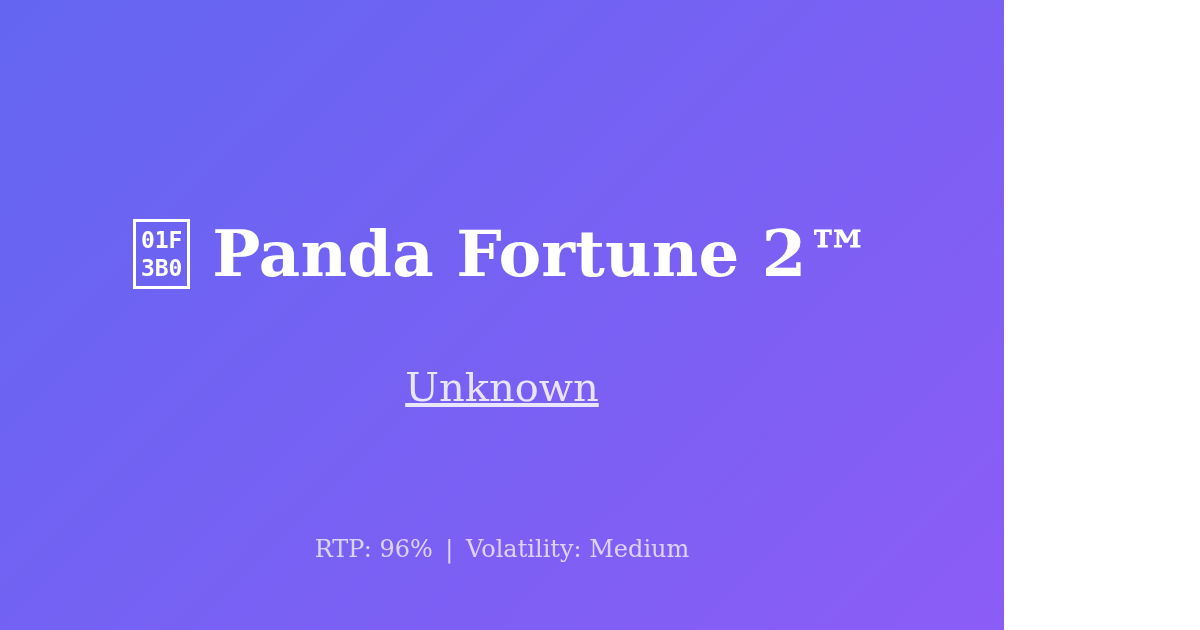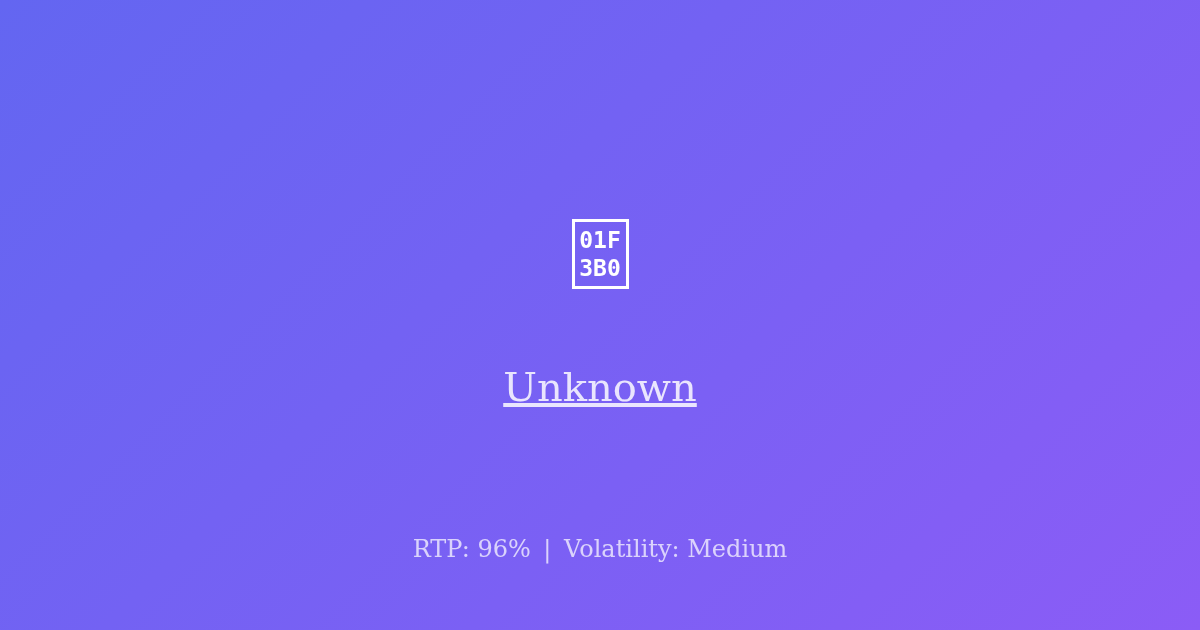--- a/index.html
+++ b/index.html
@@ -12,21 +12,21 @@
   }
 
   body {
     font-family: "DejaVu Serif", "Liberation Serif", serif;
     -webkit-font-smoothing: antialiased;
   }
 
   
   #og-card {
     position: relative;
-    width: 1200px;
+    width: 1004px;
     height: 630px;
     box-sizing: border-box;
     background: linear-gradient(135deg, #6366F1 0%, #8B5CF6 100%);
     display: flex;
     flex-direction: column;
     align-items: center;
     justify-content: center;
     overflow: hidden;
   }
 
@@ -114,20 +114,21 @@
 
 <div id="og-card">
 
   <div id="title-row">
 
     <span class="tofu-glyph">
       <span class="tofu-row">01F</span>
       <span class="tofu-row">3B0</span>
     </span>
 
+    <h1 id="game-title">Panda Fortune 2™</h1>
 
   </div>
 
   <div id="subtitle">Unknown</div>
 
   <div id="meta-line">
     <span>RTP:</span>
     <span>96%</span>
     <span class="meta-sep">|</span>
     <span>Volatility:</span>

